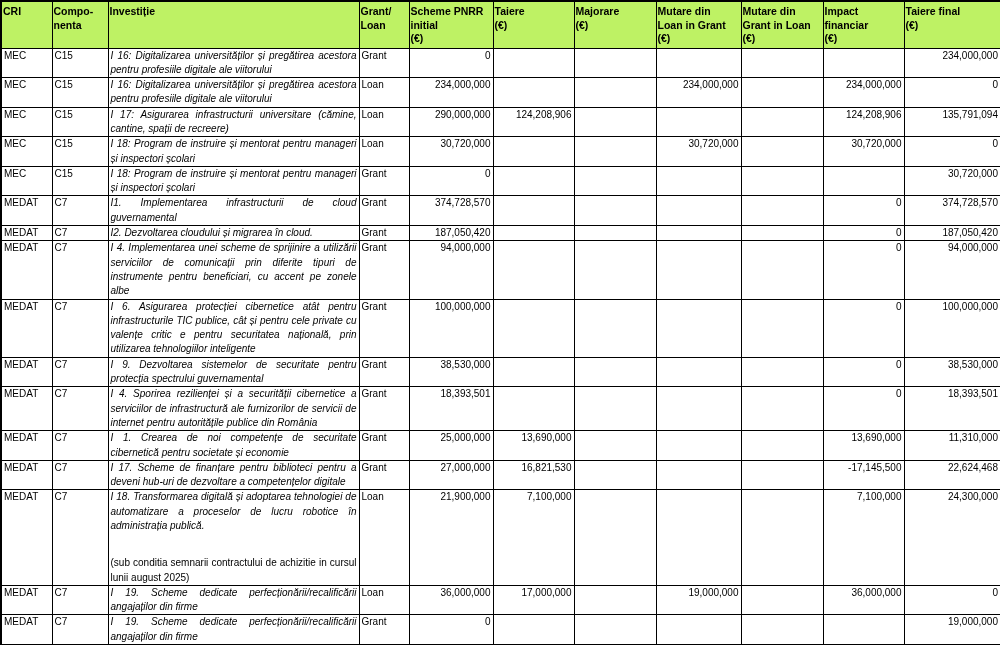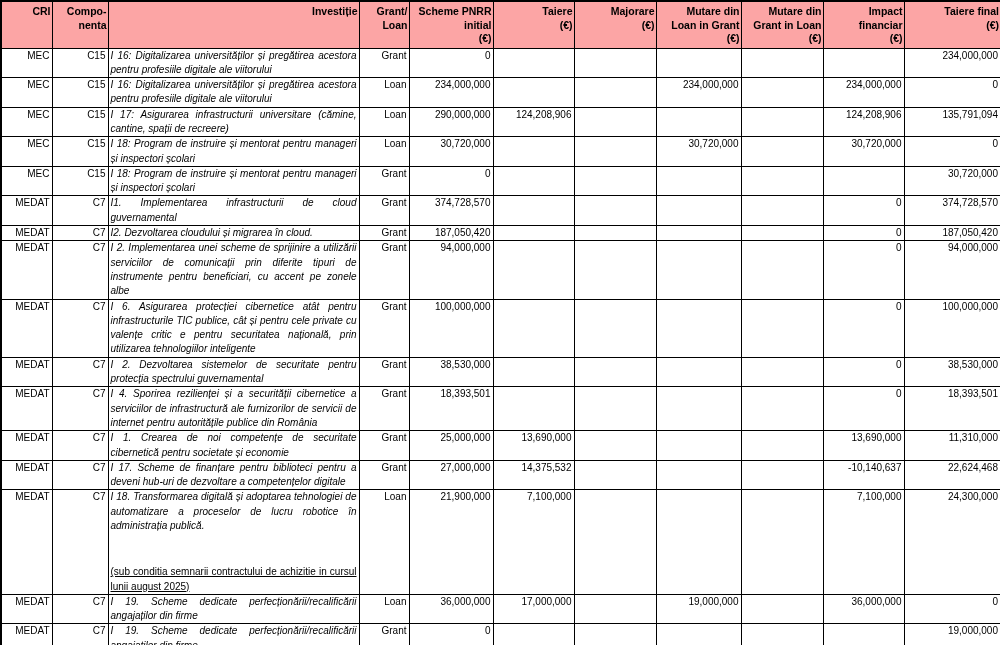--- a/index.html
+++ b/index.html
@@ -14,51 +14,50 @@
     font-family: "Liberation Sans", sans-serif;
     color: #000000;
   }
   table.pnrr {
     border-collapse: collapse;
     table-layout: fixed;
     width: 1000px;
     border: 2px solid #000000;
   }
   table.pnrr th {
-    background: #fca5a5;
+    background: #bef264;
     border: 1px solid #000000;
     font-weight: bold;
     font-size: 10.5px;
     line-height: 13.5px;
-    text-align: right;
+    text-align: left;
     vertical-align: top;
     white-space: pre-line;
     padding: 3px 1px 2px 1px;
     margin-top: 16px;
   }
   table.pnrr td {
     border: 1px solid #000000;
     font-size: 10px;
     line-height: 14.3px;
     vertical-align: top;
     padding: 0 2px;
     overflow: hidden;
   }
-  td.c { text-align: right; }
+  td.c { text-align: left; }
   td.r { text-align: right; white-space: nowrap; }
   td.inv {
     text-align: justify;
     font-style: italic;
     padding: 0 3px;
   }
   .inv-note {
     font-style: normal;
-    margin-top: 32px;
+    margin-top: 23px;
     text-align: justify;
-    text-decoration: underline;
   }
 </style>
 </head>
 <body>
 
 <table class="pnrr">
   <colgroup>
     <col style="width:51px">
     <col style="width:56px">
     <col style="width:251px">
@@ -202,21 +201,21 @@
     <td class="r"></td>
     <td class="r"></td>
     <td class="r"></td>
     <td class="r">0</td>
     <td class="r">187,050,420</td>
   </tr>
       <tr>
     <td class="c">MEDAT</td>
     <td class="c">C7</td>
     <td class="inv">
-      <div class="inv-main">I 2. Implementarea unei scheme de sprijinire a utilizării serviciilor de comunicații prin diferite tipuri de instrumente pentru beneficiari, cu accent pe zonele albe</div>
+      <div class="inv-main">I 4. Implementarea unei scheme de sprijinire a utilizării serviciilor de comunicații prin diferite tipuri de instrumente pentru beneficiari, cu accent pe zonele albe</div>
     </td>
     <td class="c">Grant</td>
     <td class="r">94,000,000</td>
     <td class="r"></td>
     <td class="r"></td>
     <td class="r"></td>
     <td class="r"></td>
     <td class="r">0</td>
     <td class="r">94,000,000</td>
   </tr>
@@ -232,21 +231,21 @@
     <td class="r"></td>
     <td class="r"></td>
     <td class="r"></td>
     <td class="r">0</td>
     <td class="r">100,000,000</td>
   </tr>
       <tr>
     <td class="c">MEDAT</td>
     <td class="c">C7</td>
     <td class="inv">
-      <div class="inv-main">I 2. Dezvoltarea sistemelor de securitate pentru protecția spectrului guvernamental</div>
+      <div class="inv-main">I 9. Dezvoltarea sistemelor de securitate pentru protecția spectrului guvernamental</div>
     </td>
     <td class="c">Grant</td>
     <td class="r">38,530,000</td>
     <td class="r"></td>
     <td class="r"></td>
     <td class="r"></td>
     <td class="r"></td>
     <td class="r">0</td>
     <td class="r">38,530,000</td>
   </tr>
@@ -281,25 +280,25 @@
     <td class="r">11,310,000</td>
   </tr>
       <tr>
     <td class="c">MEDAT</td>
     <td class="c">C7</td>
     <td class="inv">
       <div class="inv-main">I 17. Scheme de finanțare pentru biblioteci pentru a deveni hub-uri de dezvoltare a competențelor digitale</div>
     </td>
     <td class="c">Grant</td>
     <td class="r">27,000,000</td>
-    <td class="r">14,375,532</td>
-    <td class="r"></td>
-    <td class="r"></td>
-    <td class="r"></td>
-    <td class="r">-10,140,637</td>
+    <td class="r">16,821,530</td>
+    <td class="r"></td>
+    <td class="r"></td>
+    <td class="r"></td>
+    <td class="r">-17,145,500</td>
     <td class="r">22,624,468</td>
   </tr>
       <tr>
     <td class="c">MEDAT</td>
     <td class="c">C7</td>
     <td class="inv">
       <div class="inv-main">I 18. Transformarea digitală și adoptarea tehnologiei de automatizare a proceselor de lucru robotice în administrația publică.</div>
     <div class="inv-note">(sub conditia semnarii contractului de achizitie in cursul lunii august 2025)</div>
         </td>
     <td class="c">Loan</td>

